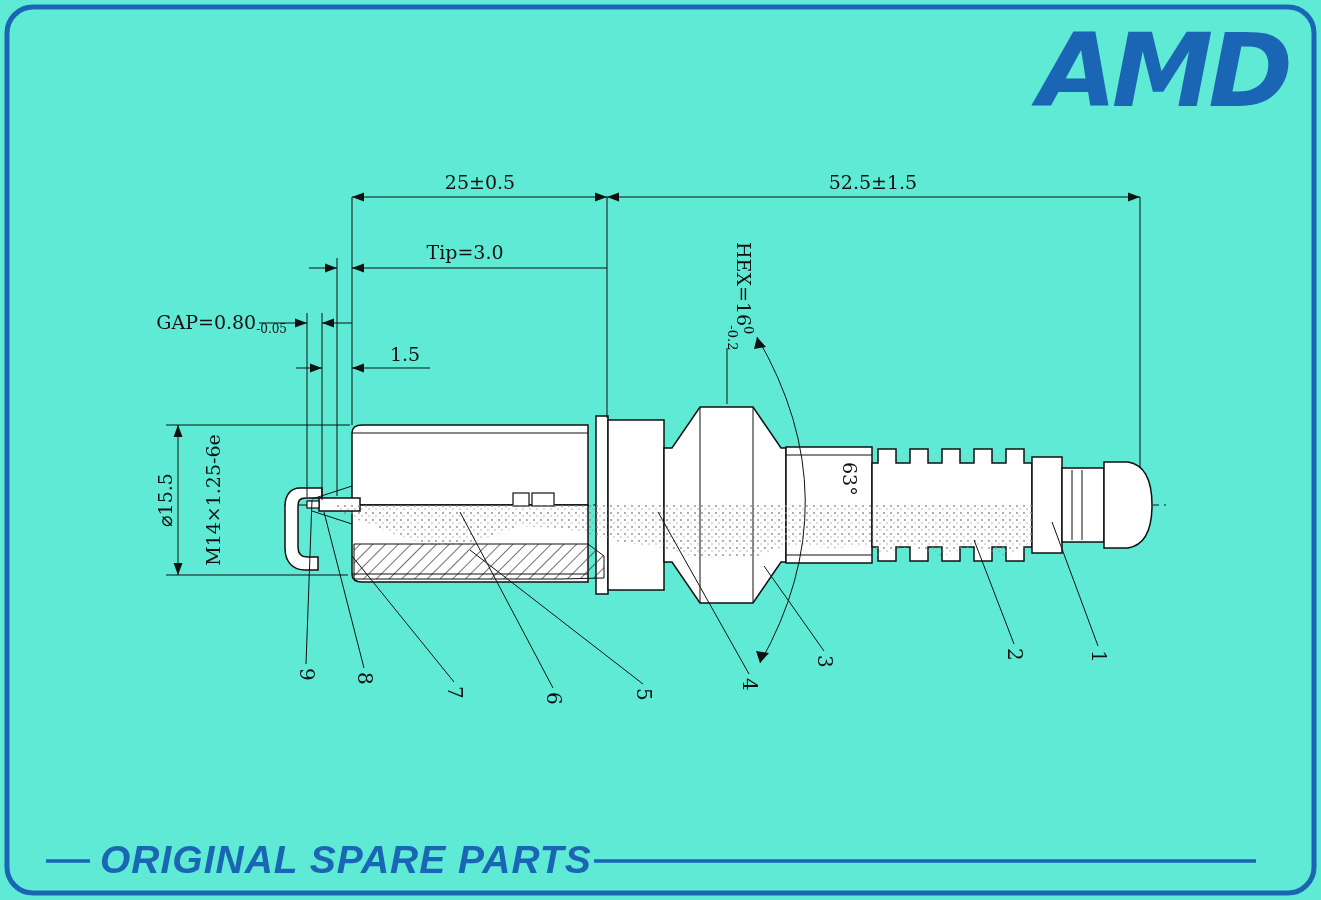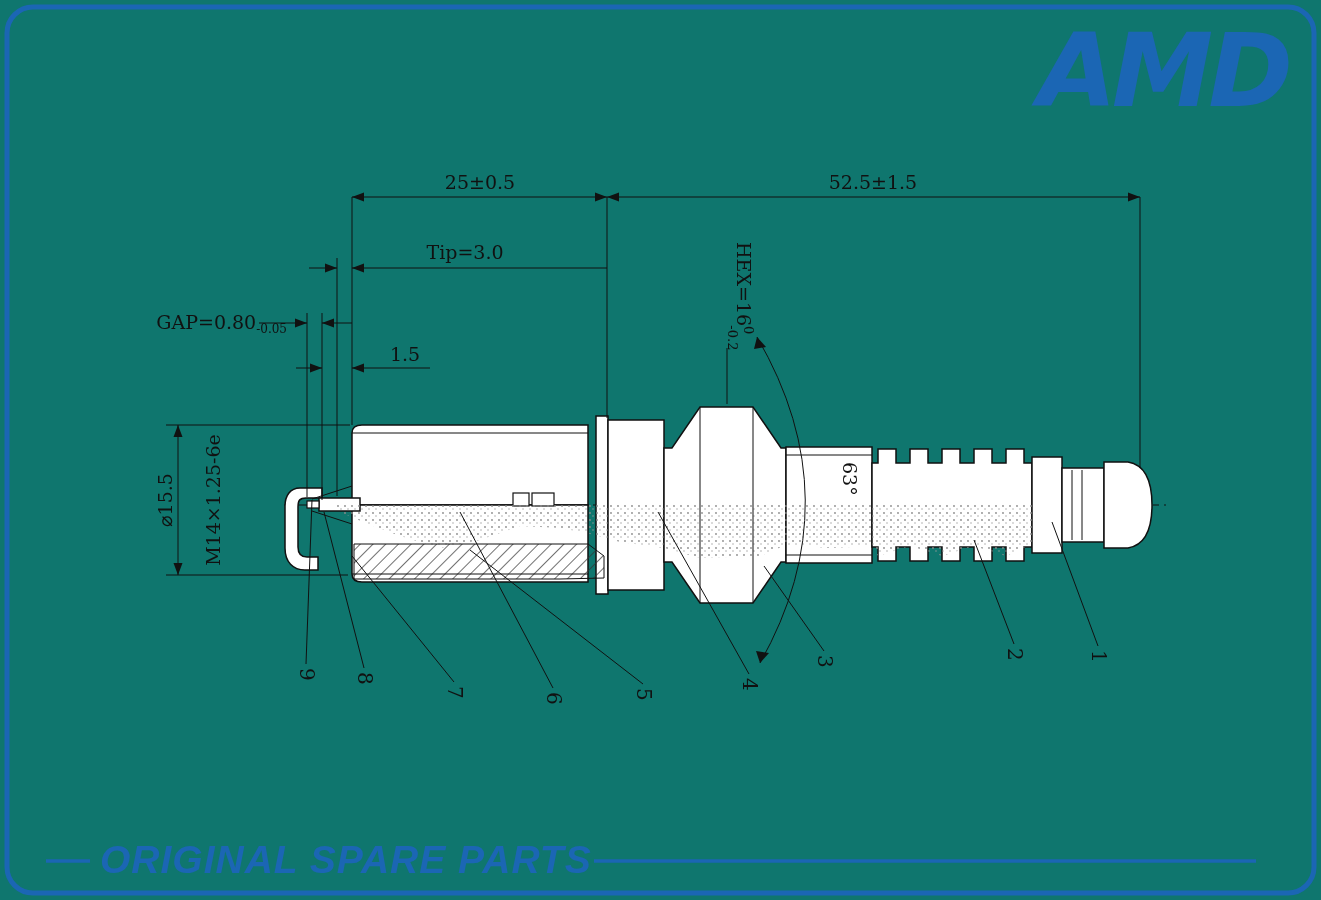--- a/index.html
+++ b/index.html
@@ -1,16 +1,16 @@
 <!DOCTYPE html>
 <html><head>
 <meta charset="utf-8">
 <style>
   html,body{margin:0;padding:0;background:#ffffff;}
-  .page{position:relative;width:1321px;height:900px;background:#0f766e;overflow:hidden;
+  .page{position:relative;width:1321px;height:900px;background:#5eead4;overflow:hidden;
         font-family:"DejaVu Serif","DejaVu Sans",serif;}
   svg text{user-select:none;}
   .dim-label{font-family:"DejaVu Serif","DejaVu Sans",serif;font-size:19px;fill:#111;}
   .callout-label{font-family:"DejaVu Serif","DejaVu Sans",serif;font-size:20px;fill:#111;}
   .logo-text{font-family:"DejaVu Sans","Liberation Sans",sans-serif;font-weight:bold;font-style:italic;
              font-size:102px;letter-spacing:-5px;}
   .tagline-text{font-family:"Liberation Sans","DejaVu Sans",sans-serif;font-weight:bold;font-style:italic;
                 font-size:39px;letter-spacing:1px;}
 </style>
 </head>

